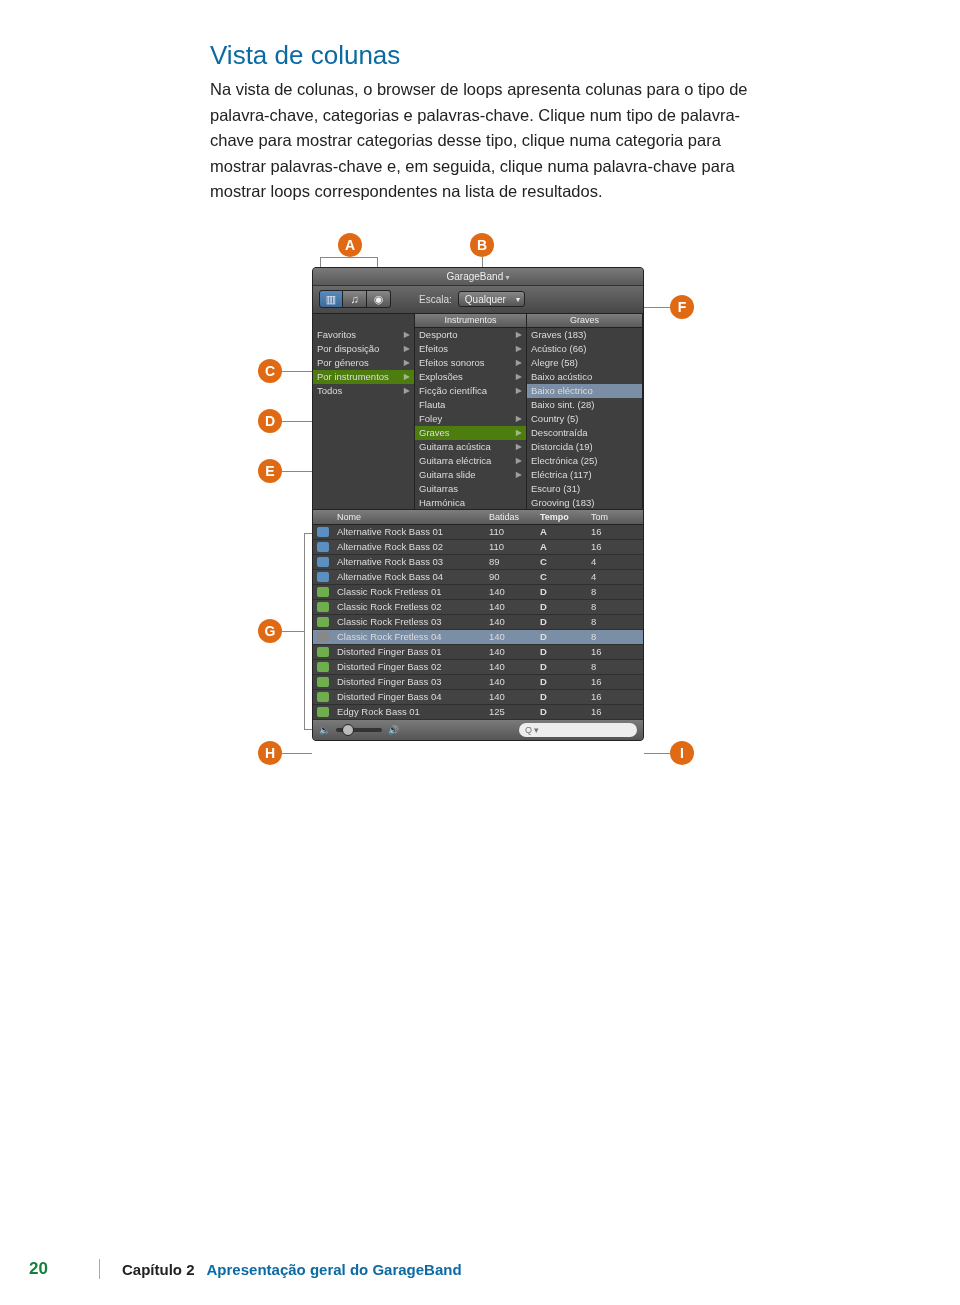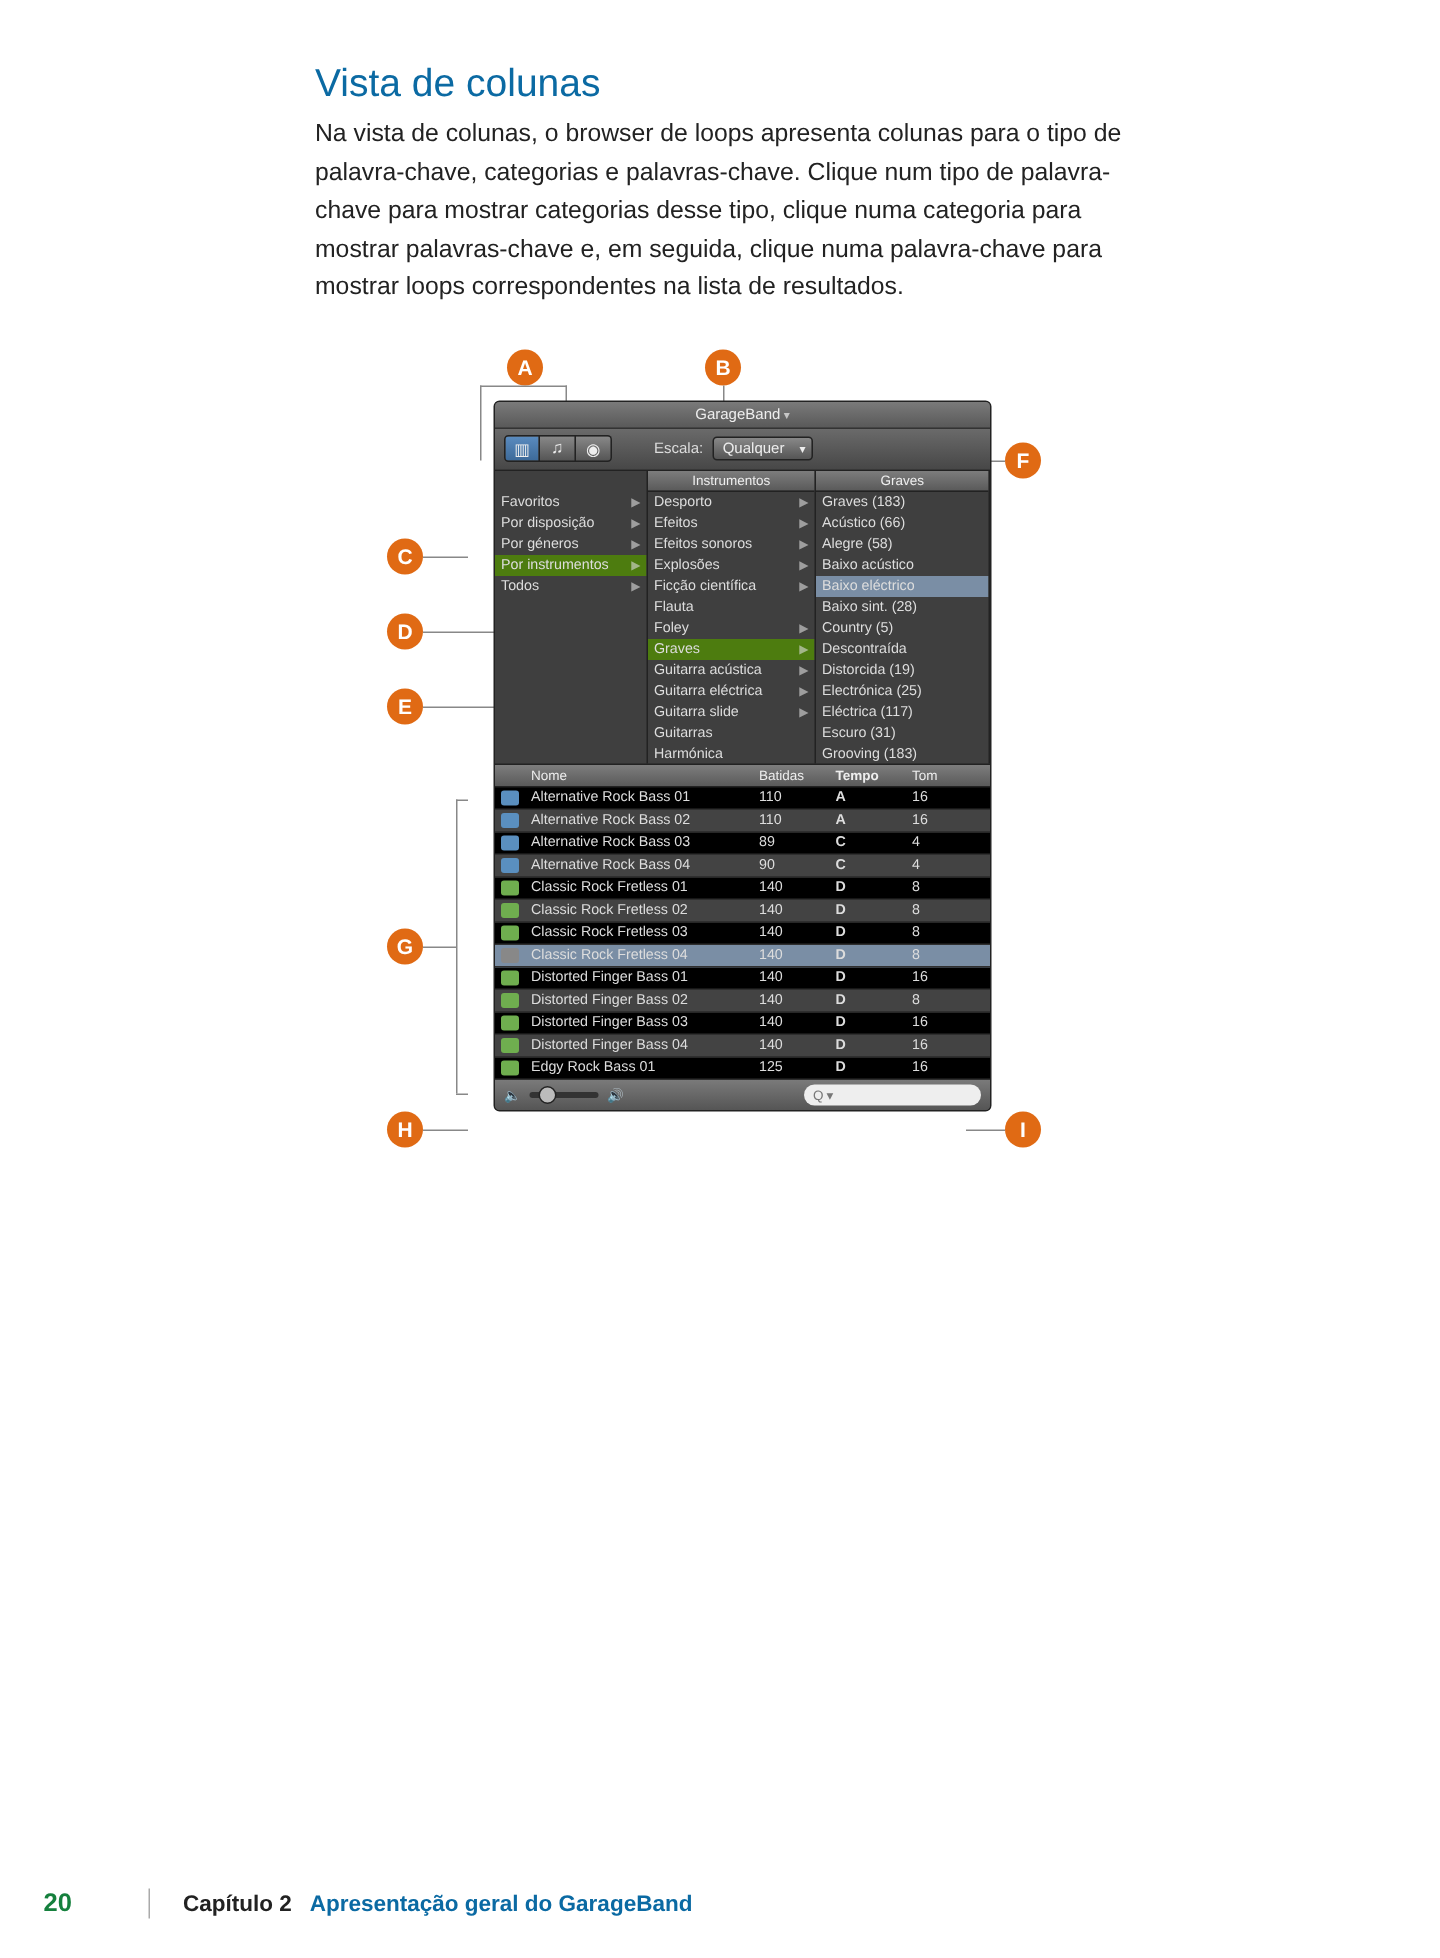--- a/index.html
+++ b/index.html
@@ -3,21 +3,21 @@
 <meta charset="utf-8">
 <style>
   * { margin:0; padding:0; box-sizing:border-box; }
   body { font-family:"Lucida Grande","Segoe UI",Arial,sans-serif; background:#fff; width:960px; height:1305px; position:relative; }
   .page { padding:40px 210px 0 210px; }
   .heading { color:#0b6aa3; font-size:26px; font-weight:500; margin-bottom:6px; }
   .bodytext { font-size:16.5px; line-height:1.55; color:#222; }
   .figure-wrap { position:relative; width:540px; margin:28px auto 0 auto; height:610px; }
   .callout { position:absolute; width:24px; height:24px; border-radius:50%; background:#e06a14; color:#fff; font-weight:bold; font-size:14px; display:flex; align-items:center; justify-content:center; }
   .callout-line { position:absolute; background:#888; }
-  .browser { position:absolute; left:119px; top:34px; width:332px; background:#555; border:1px solid #222; font-size:10px; color:#ddd; border-radius:4px; overflow:hidden; }
+  .browser { position:absolute; left:102px; top:34px; width:332px; background:#555; border:1px solid #222; font-size:10px; color:#ddd; border-radius:4px; overflow:hidden; }
   .topbar { background:linear-gradient(#7a7a7a,#595959); height:18px; display:flex; align-items:center; justify-content:center; font-size:10px; color:#eee; border-bottom:1px solid #333; }
   .topbar span::after { content:" \25BE"; font-size:8px; opacity:.7; }
   .toolbar { display:flex; align-items:center; height:28px; background:linear-gradient(#6a6a6a,#474747); border-bottom:1px solid #222; }
   .viewbtns { display:flex; margin-left:6px; }
   .vbtn { width:24px; height:18px; background:linear-gradient(#888,#555); border:1px solid #222; display:flex; align-items:center; justify-content:center; font-size:11px; color:#eee; }
   .vbtn:first-child { border-radius:3px 0 0 3px; background:linear-gradient(#5a8bbf,#3d6a99); }
   .vbtn:nth-child(2){ border-left:0; }
   .vbtn:last-child { border-radius:0 3px 3px 0; border-left:0; }
   .scale-label { margin-left:28px; font-size:10px; color:#ddd; }
   .scale-sel { margin-left:6px; height:16px; background:linear-gradient(#888,#555); border:1px solid #222; border-radius:3px; font-size:10px; color:#eee; padding:0 18px 0 6px; display:flex; align-items:center; position:relative; }
@@ -26,21 +26,21 @@
   .col { border-right:1px solid #222; overflow:hidden; }
   .col1 { width:102px; }
   .col2 { width:112px; }
   .col3 { flex:1; }
   .colhead { height:14px; background:linear-gradient(#7d7d7d,#5a5a5a); font-size:9px; color:#eee; display:flex; align-items:center; justify-content:center; border-bottom:1px solid #222; }
   .col1 .colhead { background:transparent; border:0; }
   .colitem { height:14px; display:flex; align-items:center; padding:0 4px; font-size:9.5px; color:#ddd; position:relative; }
   .colitem .arrow { margin-left:auto; font-size:8px; opacity:.6; }
   .sel { background:#4d7c0f; }
   .sel3 { background:#7a8ea5; }
-  .results { background:#000000; }
+  .results { background:#404040; }
   .rhead { display:flex; height:15px; background:linear-gradient(#7d7d7d,#5a5a5a); font-size:9px; color:#eee; border-bottom:1px solid #222; }
   .rhead div,.rrow div { display:flex; align-items:center; padding:0 4px; }
   .cicon{width:20px;} .cname{width:152px;} .cbat{width:51px;} .ctem{width:51px;font-weight:bold;} .ctom{flex:1;}
   .rrow { display:flex; height:15px; font-size:9.5px; color:#ddd; border-bottom:1px solid #2f2f2f; }
   .rrow.alt { background:#434343; }
   .rrow.hl { background:#7a8ea5; }
   .loopicon { width:12px; height:10px; border-radius:2px; background:#5a8fbf; display:inline-block; }
   .loopicon.g { background:#6fae4f; }
   .loopicon.spk { background:#888; }
   .bottombar { height:20px; background:linear-gradient(#7a7a7a,#555); display:flex; align-items:center; padding:0 6px; font-size:9px; color:#ccc; }

